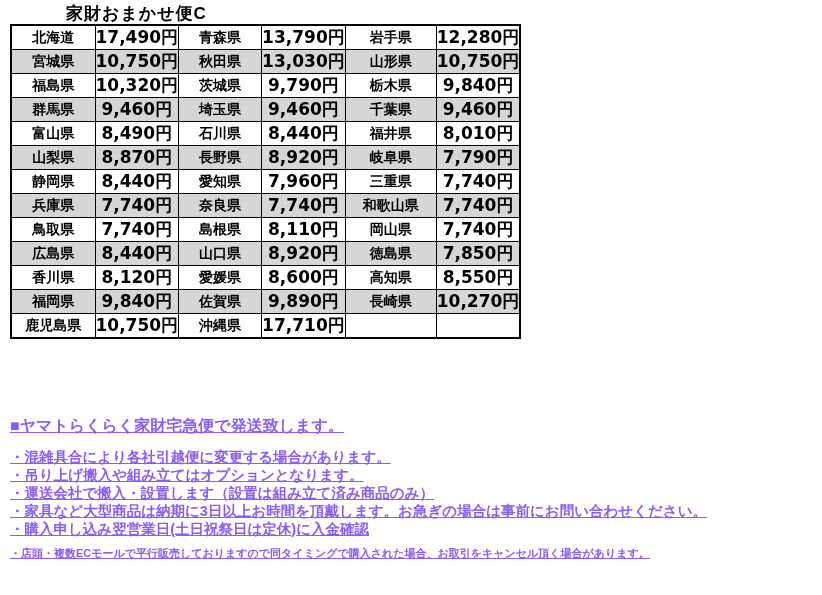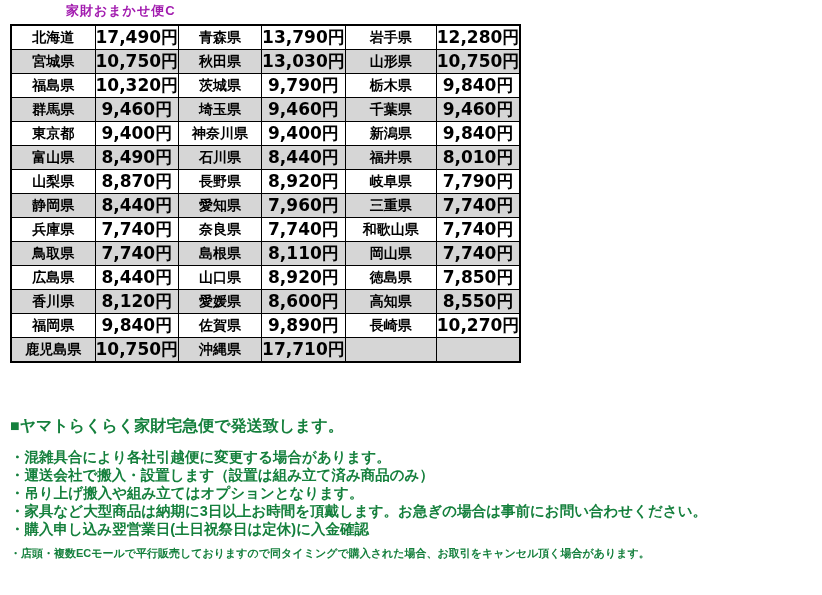--- a/index.html
+++ b/index.html
@@ -12,22 +12,22 @@
     position: relative;
     width: 822px;
     height: 595px;
     background: #ffffff;
     overflow: hidden;
   }
   .service-title {
     position: absolute;
     left: 66px;
     top: 2px;
-    color: #a21caf;
-    font-size: 13px;
+    color: #000000;
+    font-size: 17px;
     font-weight: bold;
     letter-spacing: 1px;
     white-space: nowrap;
   }
   table.fee-table {
     position: absolute;
     left: 10px;
     top: 24px;
     border-collapse: collapse;
     table-layout: fixed;
@@ -54,21 +54,22 @@
     font-size: 17px;
     font-weight: bold;
     color: #000000;
     font-family: "DejaVu Sans", "Liberation Sans", sans-serif;
   }
   .notes {
     position: absolute;
     left: 10px;
     top: 416px;
     width: 805px;
-    color: #15803d;
+    color: #8b5cf6;
+    text-decoration: underline;
   }
   .notes-heading {
     font-size: 16px;
     font-weight: bold;
     margin: 0 0 11px 0;
     white-space: nowrap;
   }
   .note-item {
     font-size: 14.5px;
     font-weight: bold;
@@ -126,28 +127,20 @@
         </tr>
         <tr>
           <td class="pref">群馬県</td>
           <td class="price">9,460円</td>
           <td class="pref">埼玉県</td>
           <td class="price">9,460円</td>
           <td class="pref">千葉県</td>
           <td class="price">9,460円</td>
         </tr>
         <tr>
-          <td class="pref">東京都</td>
-          <td class="price">9,400円</td>
-          <td class="pref">神奈川県</td>
-          <td class="price">9,400円</td>
-          <td class="pref">新潟県</td>
-          <td class="price">9,840円</td>
-        </tr>
-        <tr>
           <td class="pref">富山県</td>
           <td class="price">8,490円</td>
           <td class="pref">石川県</td>
           <td class="price">8,440円</td>
           <td class="pref">福井県</td>
           <td class="price">8,010円</td>
         </tr>
         <tr>
           <td class="pref">山梨県</td>
           <td class="price">8,870円</td>
@@ -212,21 +205,21 @@
           <td class="pref"></td>
           <td class="price"></td>
         </tr>
       </tbody>
   </table>
 
   <div class="notes">
     <p class="notes-heading">■ヤマトらくらく家財宅急便で発送致します。</p>
     <div>
         <p class="note-item">・混雑具合により各社引越便に変更する場合があります。</p>
+        <p class="note-item">・吊り上げ搬入や組み立てはオプションとなります。</p>
         <p class="note-item">・運送会社で搬入・設置します（設置は組み立て済み商品のみ）</p>
-        <p class="note-item">・吊り上げ搬入や組み立てはオプションとなります。</p>
         <p class="note-item">・家具など大型商品は納期に3日以上お時間を頂戴します。お急ぎの場合は事前にお問い合わせください。</p>
         <p class="note-item">・購入申し込み翌営業日(土日祝祭日は定休)に入金確認</p>
       </div>
     <p class="small-note">・店頭・複数ECモールで平行販売しておりますので同タイミングで購入された場合、お取引をキャンセル頂く場合があります。</p>
   </div>
 
 </div>
 
 </body></html>

